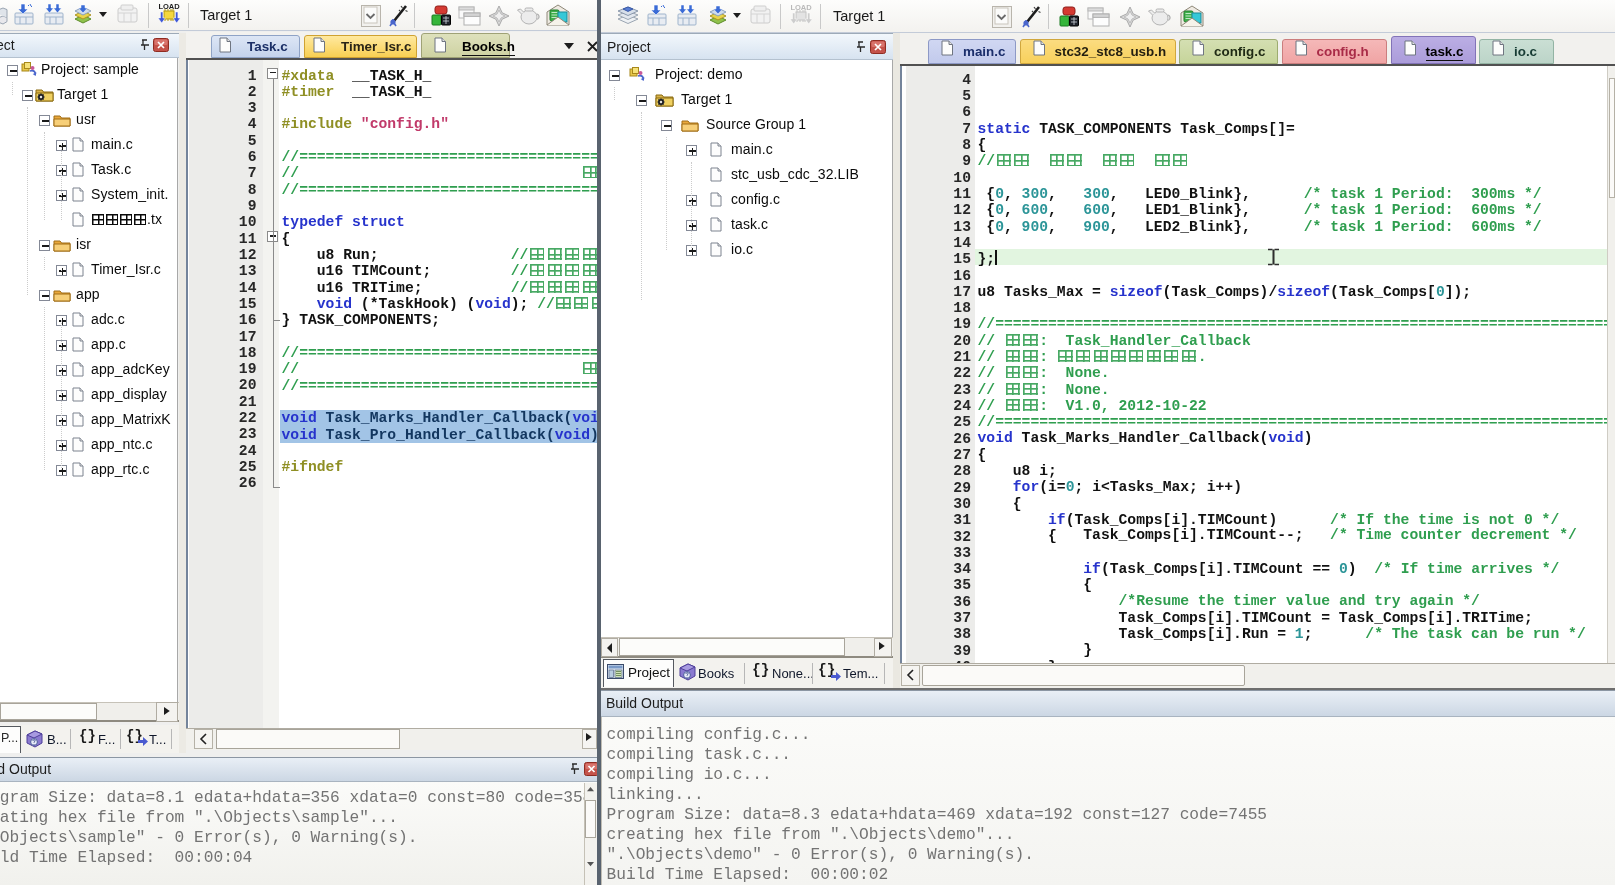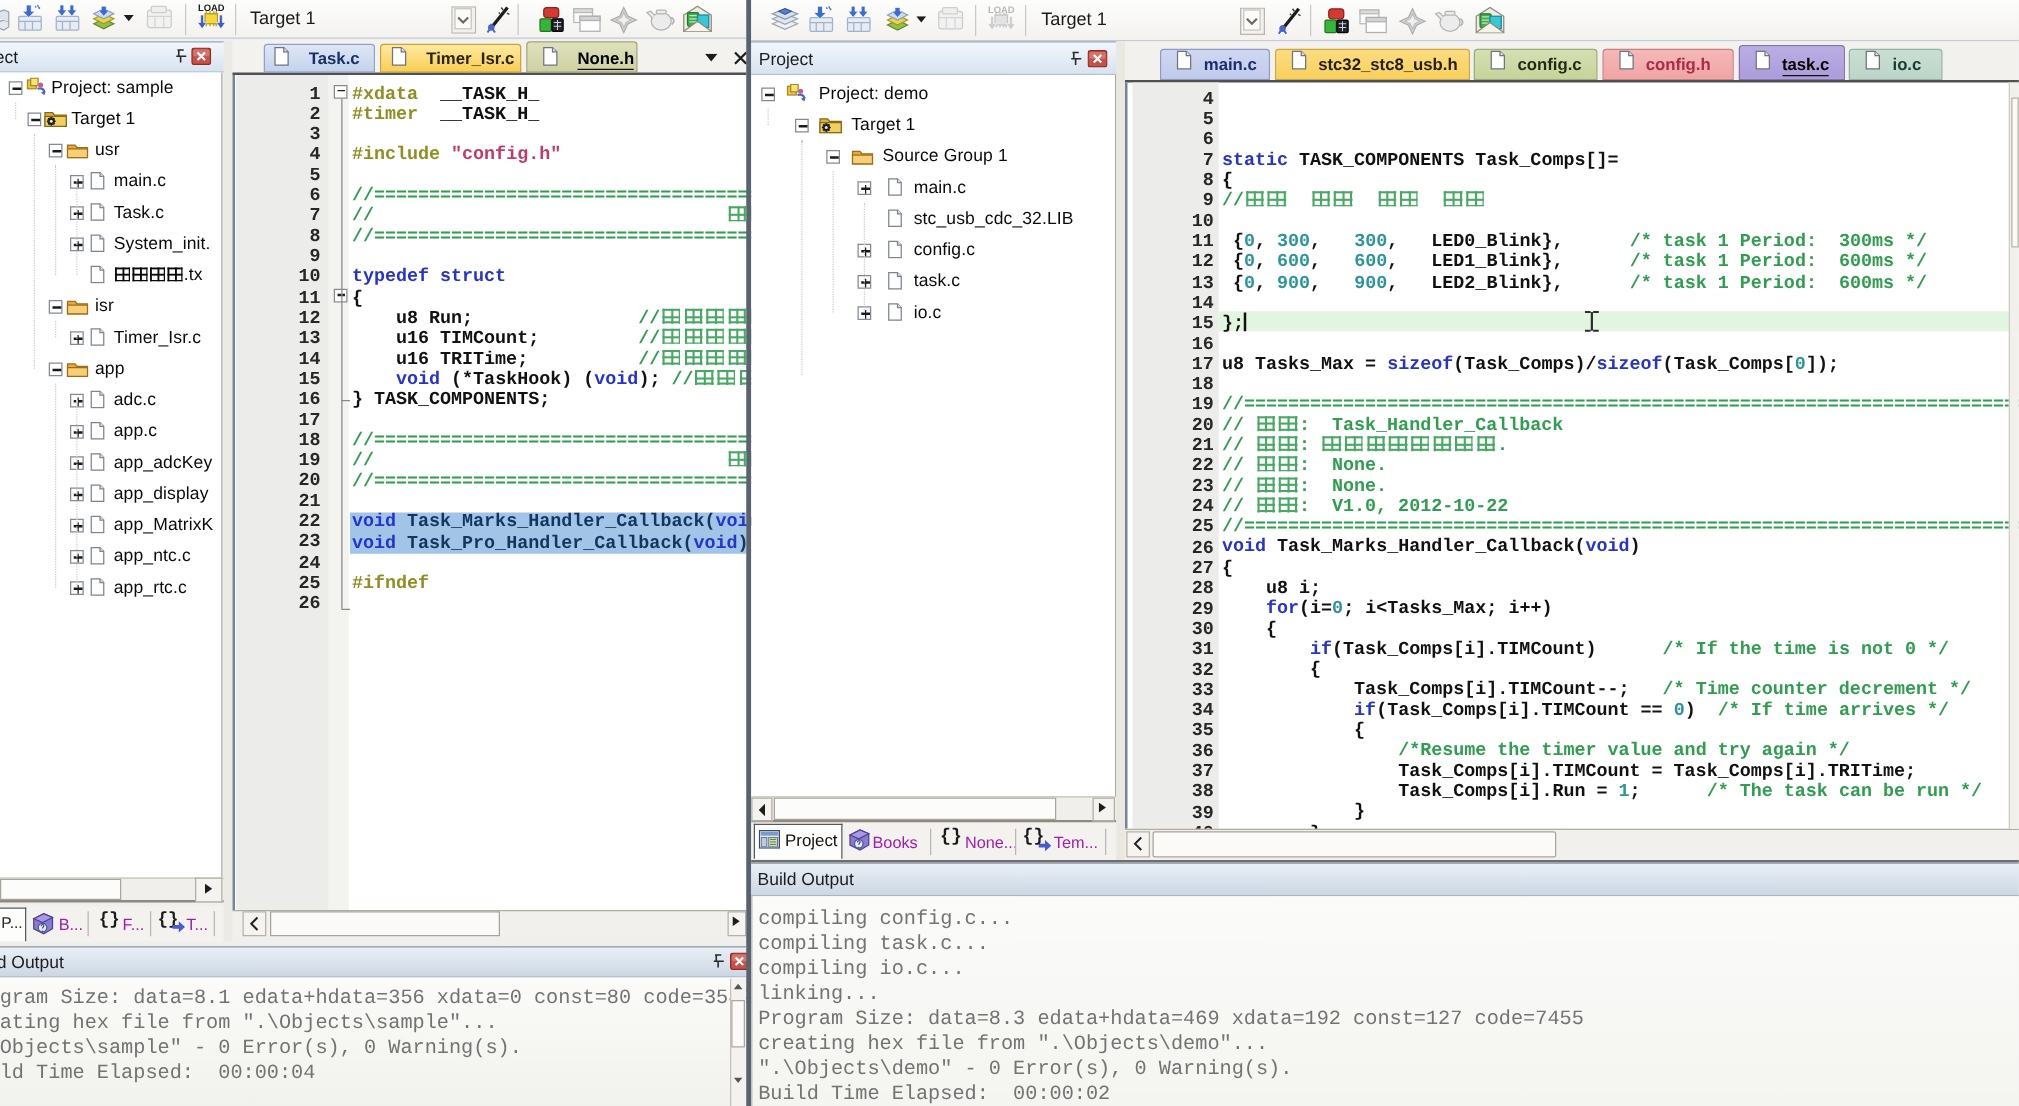--- a/index.html
+++ b/index.html
@@ -23,21 +23,21 @@
  background-position:0 0,0 55%,0 100%,53% 0,0 0,100% 0;background-repeat:no-repeat}
 .cjt{display:inline-block;width:12.4px;height:11.5px;margin:0 .8px;vertical-align:-1px;
  background-image:linear-gradient(currentColor,currentColor),linear-gradient(currentColor,currentColor),linear-gradient(currentColor,currentColor),linear-gradient(currentColor,currentColor),linear-gradient(currentColor,currentColor),linear-gradient(currentColor,currentColor);
  background-size:100% 1.5px,100% 1.5px,100% 1.5px,1.5px 100%,1.5px 100%,1.5px 100%;
  background-position:0 0,0 55%,0 100%,53% 0,0 0,100% 0;background-repeat:no-repeat}
 .pm{position:absolute;width:11px;height:11px;background:#fff;border:1px solid #848996}
 .pm i{position:absolute;left:2px;top:4.5px;width:7px;height:1.6px;background:#1a1a1a}
 .pm.p b{position:absolute;left:4.6px;top:2px;width:1.6px;height:7px;background:#1a1a1a}
 .tabL{position:absolute;border-radius:3px 3px 0 0;border:1px solid}
 .tlab{position:absolute;font:700 13.4px "Liberation Sans",sans-serif;white-space:nowrap}
-.btab{position:absolute;font:400 13px "Liberation Sans",sans-serif;color:#a21caf;white-space:nowrap}
+.btab{position:absolute;font:400 13px "Liberation Sans",sans-serif;color:#0f172a;white-space:nowrap}
 .sepv{position:absolute;width:1px;background:#b7b7b7}
 </style></head><body>
 <div class="a tb" style="left:0;top:0;width:597px;height:31px"></div>
 <svg class="a" style="left:-10px;top:4px;opacity:1" width="18" height="22">
     <path d="M3 16l10-4 4 1.6v4L13 20z" fill="#e8e8ec" stroke="#9aa5b2"></path>
     <path d="M3 8l10-4 4 1.6v8" fill="#dfe4ea" stroke="#9aa5b2"></path>
   </svg>
 <svg class="a" style="left:13px;top:3px;opacity:1" width="22" height="24">
     <rect x="2" y="10" width="18" height="11" rx="1" fill="#e8ecf2" stroke="#9fb4cc"></rect>
     <path d="M2 14h18M7 14v7M13 14v7" stroke="#9fb4cc" fill="none"></path>
@@ -323,21 +323,21 @@
 <svg class="a" style="left:313px;top:37px;opacity:1" width="13" height="16">
     <path d="M1 1h7l3.5 3.5V15H1z" fill="#fdfdfc" stroke="#6f7580"></path>
     <path d="M8 1v3.5h3.5" fill="#e4e4e4" stroke="#6f7580"></path>
   </svg>
 <div class="tlab" style="left:341px;top:39px;color:#2a2517">Timer_Isr.c</div>
 <div class="tabL" style="left:420.5px;top:33px;width:89.5px;height:24.5px;background:linear-gradient(#dee1bc,#ced2a2);border-color:#9fa276"></div>
 <svg class="a" style="left:434px;top:37px;opacity:1" width="13" height="16">
     <path d="M1 1h7l3.5 3.5V15H1z" fill="#fdfdfc" stroke="#6f7580"></path>
     <path d="M8 1v3.5h3.5" fill="#e4e4e4" stroke="#6f7580"></path>
   </svg>
-<div class="tlab" style="left:462px;top:39px;color:#000;border-bottom:1.8px solid #111;padding-bottom:1px">None.h</div>
+<div class="tlab" style="left:462px;top:39px;color:#000;border-bottom:1.8px solid #111;padding-bottom:1px">Books.h</div>
 <svg class="a" style="left:564px;top:43px;opacity:1" width="12" height="12">
     <path d="M0 0L10 0L5.0 6.2z" fill="#1d1d1d"></path>
   </svg>
 <svg class="a" style="left:586px;top:40px;opacity:1" width="13" height="13">
     <path d="M2 2l9 9M11 2l-9 9" stroke="#1d1d1d" stroke-width="1.8"></path>
   </svg>
 <div class="a" style="left:186px;top:60px;width:411px;height:668px;background:#fff;border-left:2.5px solid #74849b"></div>
 <div class="a" style="left:188.5px;top:60px;width:74.5px;height:668px;background:#ececea"></div>
 <div class="a" style="left:263px;top:60px;width:16px;height:668px;background:#f3f3f0"></div>
 <div class="a nums" style="left:188.5px;top:67.5px;width:68px">1<br>2<br>3<br>4<br>5<br>6<br>7<br>8<br>9<br>10<br>11<br>12<br>13<br>14<br>15<br>16<br>17<br>18<br>19<br>20<br>21<br>22<br>23<br>24<br>25<br>26<br></div>
@@ -667,21 +667,21 @@
 <div class="a code" style="left:977.5px;top:381.50px"><span class="com">// <span class="cj"></span><span class="cj"></span>:  None.</span></div>
 <div class="a code" style="left:977.5px;top:397.80px"><span class="com">// <span class="cj"></span><span class="cj"></span>:  V1.0, 2012-10-22</span></div>
 <div class="a code" style="left:977.5px;top:414.10px"><span class="com">//========================================================================</span></div>
 <div class="a code" style="left:977.5px;top:430.40px"><span class="kw">void</span> Task_Marks_Handler_Callback(<span class="kw">void</span>)</div>
 <div class="a code" style="left:977.5px;top:446.70px">{</div>
 <div class="a code" style="left:977.5px;top:463.00px">    u8 i;</div>
 <div class="a code" style="left:977.5px;top:479.30px">    <span class="kw">for</span>(i=<span class="num">0</span>; i&lt;Tasks_Max; i++)</div>
 <div class="a code" style="left:977.5px;top:495.60px">    {</div>
 <div class="a code" style="left:977.5px;top:511.90px">        <span class="kw">if</span>(Task_Comps[i].TIMCount)      <span class="com">/* If the time is not 0 */</span></div>
 <div class="a code" style="left:977.5px;top:528.20px">        {</div>
-<div class="a code" style="left:977.5px;top:544px">            Task_Comps[i].TIMCount--;   <span class="com">/* Time counter decrement */</span></div>
+<div class="a code" style="left:977.5px;top:527px">            Task_Comps[i].TIMCount--;   <span class="com">/* Time counter decrement */</span></div>
 <div class="a code" style="left:977.5px;top:560.80px">            <span class="kw">if</span>(Task_Comps[i].TIMCount == <span class="num">0</span>)  <span class="com">/* If time arrives */</span></div>
 <div class="a code" style="left:977.5px;top:577.10px">            {</div>
 <div class="a code" style="left:977.5px;top:593.40px">                <span class="com">/*Resume the timer value and try again */</span></div>
 <div class="a code" style="left:977.5px;top:609.70px">                Task_Comps[i].TIMCount = Task_Comps[i].TRITime;</div>
 <div class="a code" style="left:977.5px;top:626.00px">                Task_Comps[i].Run = <span class="num">1</span>;      <span class="com">/* The task can be run */</span></div>
 <div class="a code" style="left:977.5px;top:642.30px">            }</div>
 <div class="a code" style="left:977.5px;top:658.60px">        }</div>
 <div class="a" style="left:995px;top:250.1px;width:1.8px;height:14.5px;background:#111"></div>
 <svg class="a" style="left:1266px;top:248px;opacity:1" width="16" height="18">
     <path d="M2 1.5h4.5M8.5 1.5H13M7.5 1.5v15M2 16.5h4.5M8.5 16.5H13" stroke="#2e2e2e" stroke-width="1.6" fill="none"></path>

